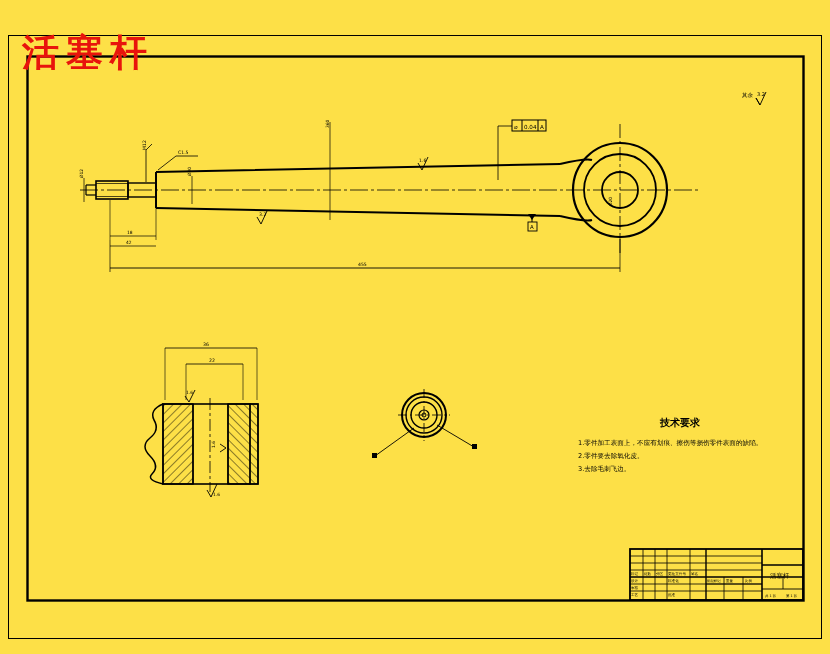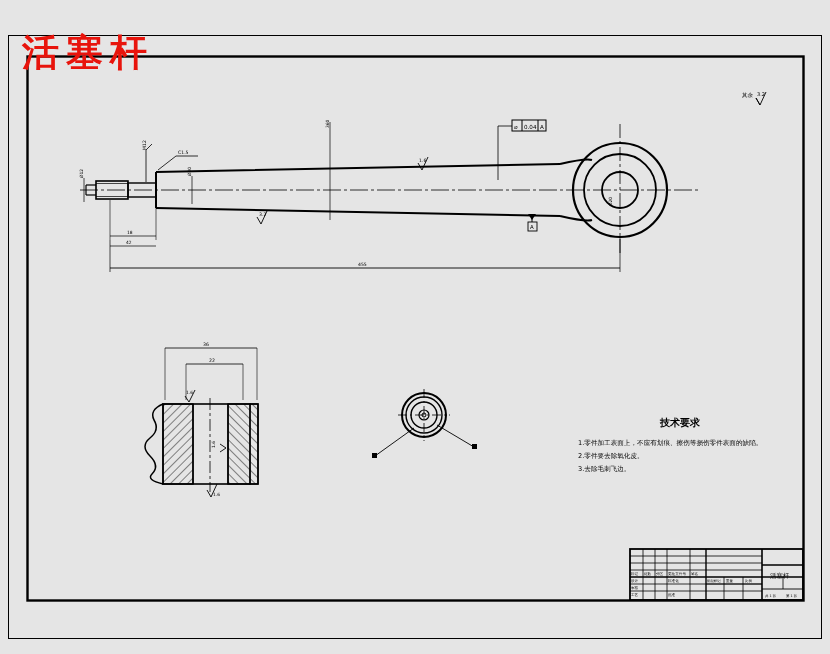--- a/index.html
+++ b/index.html
@@ -1,18 +1,18 @@
 <!DOCTYPE html>
 <html><head>
 <meta charset="utf-8">
 <style>
   html,body{margin:0;padding:0;background:#fff;}
   body{width:830px;height:654px;position:relative;overflow:hidden;
        font-family:"DejaVu Sans","Liberation Sans",sans-serif;}
-  #sheet{position:absolute;left:0;top:0;width:830px;height:654px;background:#e5e5e5;}
+  #sheet{position:absolute;left:0;top:0;width:830px;height:654px;background:#fde047;}
   .ttl{position:absolute;left:22px;top:28px;font-size:37px;letter-spacing:7px;
        color:#e8140c;font-family:"DejaVu Sans","Liberation Sans",sans-serif;
        font-weight:bold;white-space:nowrap;z-index:40;}
   svg{position:absolute;left:0;top:0;}
   .tx{font-family:"DejaVu Sans","Liberation Sans",sans-serif;fill:#000;}
 </style>
 </head>
 <body>
 
 <div id="sheet">

